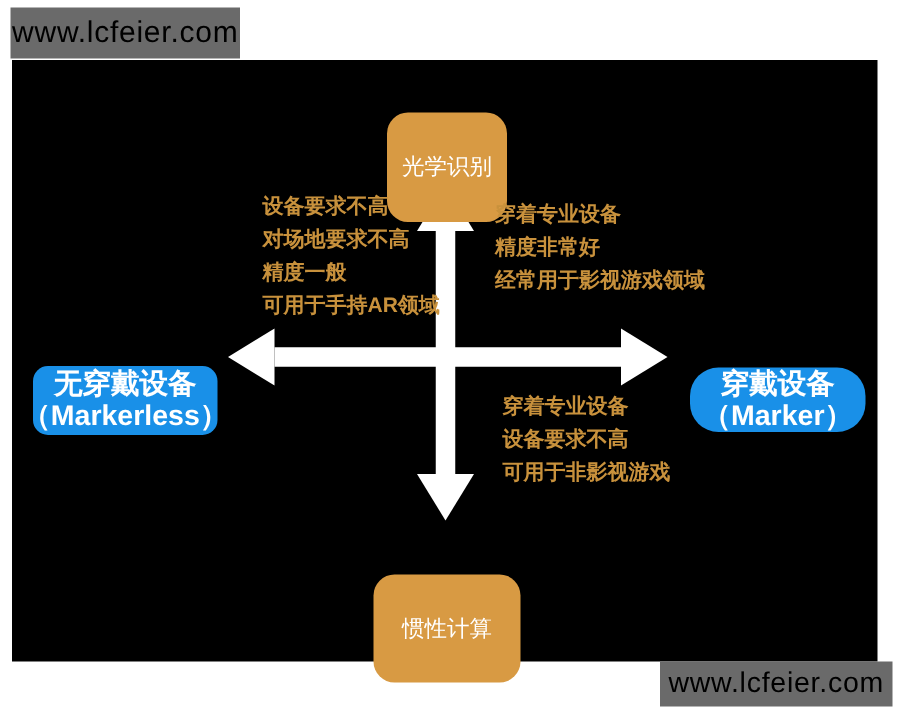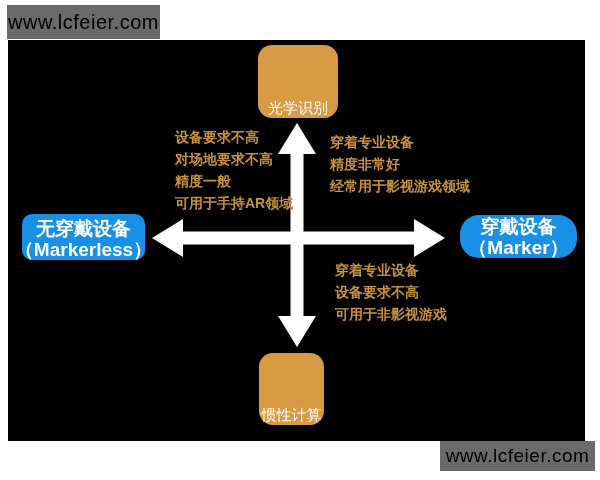--- a/index.html
+++ b/index.html
@@ -25,30 +25,30 @@
     position: absolute; left: 8px; top: 40px;
     width: 577px; height: 401px;
     background: var(--canvas-black, #000000);
   }
   .arrows { position: absolute; left: 0; top: 0; }
   .arrow-shape { fill: var(--arrow-white, #ffffff); }
 
   .node {
     position: absolute;
     display: flex; flex-direction: column;
-    align-items: center; justify-content: flex-end;
-    color: #ffffff; text-align: center;
+    align-items: center; justify-content: center;
+    color: #ffffff; text-align: center; margin-top: 30px;
   }
   .node-top, .node-bottom {
     background: var(--accent-orange, #D89A43);
     border-radius: 14px;
     font-size: 15px;
   }
   .node-top    { left: 250px; top: 5px;   width: 80px; height: 73px; }
-  .node-bottom { left: 251px; top: 313px; width: 65px; height: 72px; }
+  .node-bottom { left: 241px; top: 313px; width: 98px; height: 72px; }
   .node-left, .node-right {
     background: var(--accent-blue, #1990E8);
     border-radius: 10px;
     font-size: 19px; font-weight: bold; line-height: 21px;
   }
   .node-left  { left: 14px;  top: 174px; width: 123px; height: 46px; }
   .node-right { left: 452px; top: 175px; width: 117px; height: 43px; border-radius: 19px; }
 
   .quad {
     position: absolute;

